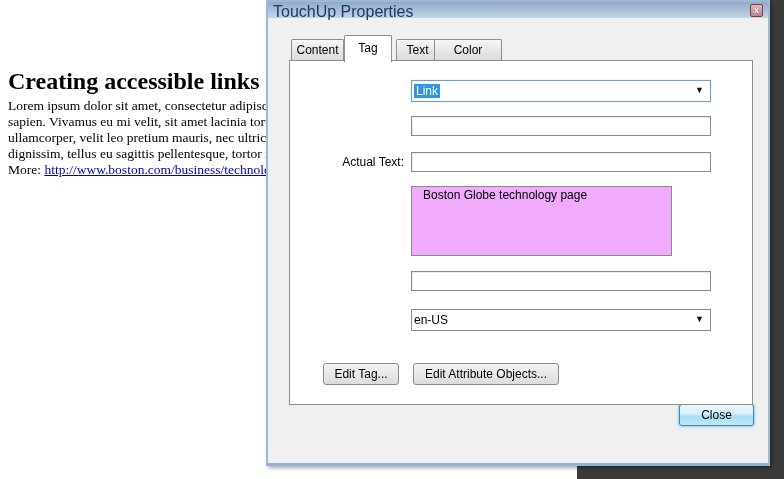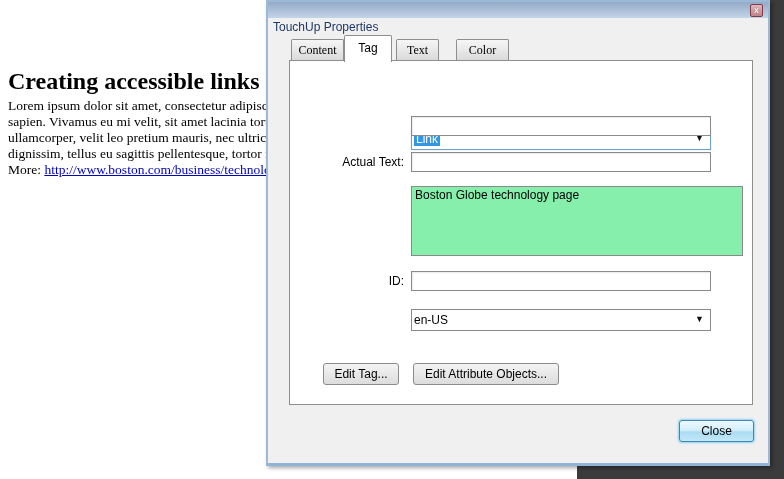--- a/index.html
+++ b/index.html
@@ -15,61 +15,61 @@
   .doc-more { position: absolute; left: 8px; top: 162px; font-family: "Liberation Serif", serif;
               font-size: 13.5px; color: #000; white-space: nowrap; }
   .doc-link { color: #0000c0; text-decoration: underline; cursor: pointer; }
 
   
   .dialog { position: absolute; left: 266px; top: 0; width: 504px; height: 466px;
             border: 2px solid #9db9d8; border-bottom: 3px solid #8fb4da; background: #f0f0f0;
             box-shadow: 2px 2px 4px rgba(0,0,0,0.35); }
   .titlebar { position: relative; height: 16px;
               background: linear-gradient(#8fa4c0 0%, #93a9c6 0%, #c3d5e8 100%); }
-  .titlebar-text { position: absolute; left: 5px; top: 18px; font-size: 12px; color: #1f3864; }
+  .titlebar-text { position: absolute; left: 5px; top: 1px; font-size: 16px; color: #1f3864; }
   .close-box { position: absolute; right: 5px; top: 2px; width: 13px; height: 13px;
                background: linear-gradient(#e3b6bd, #c2848f); border: 1px solid #7c3b45;
                border-radius: 2px; color: #ffffff; font-size: 9px; font-weight: bold;
                line-height: 11px; text-align: center; cursor: pointer;
                text-shadow: 0 0 1px #5e2730; }
 
   
   .tab { position: absolute; font-size: 12px; color: #000; text-align: center;
          border: 1px solid #8e8e8e; border-bottom: none; border-radius: 2px 2px 0 0;
          background: linear-gradient(#f6f6f6, #d9d9d9); line-height: 20px; cursor: pointer; }
-  .tab.inactive { top: 37px; height: 22px; z-index: 1; font-family: Liberation Serif, serif; }
+  .tab.inactive { top: 37px; height: 22px; z-index: 1; }
   .tab.active { top: 33px; height: 27px; background: #ffffff; z-index: 3;
                 line-height: 24px; }
 
   
   .panel { position: absolute; left: 21px; top: 58px; width: 464px; height: 345px;
            background: #ffffff; border: 1px solid #8e8e8e; z-index: 2; }
   .field-label { position: absolute; left: 0; width: 114px; text-align: right;
                  font-size: 12px; color: #000; }
   .text-input { position: absolute; left: 121px; width: 300px; height: 20px;
                 border: 1px solid #8a8a8a; background: #ffffff; font-size: 12px;
                 font-family: "Liberation Sans", sans-serif; padding: 0 3px;
                 box-shadow: inset 1px 1px 1px rgba(0,0,0,0.08); }
   .combo { position: absolute; left: 121px; width: 300px; height: 22px; background: #ffffff;
            border: 1px solid #8a8a8a; cursor: pointer; }
-  .combo.focused { border: 1px solid #6da2ca; box-shadow: 0 0 1px #a9cfec; margin-top: 48px; }
+  .combo.focused { border: 1px solid #6da2ca; box-shadow: 0 0 1px #a9cfec; }
   .combo-value { position: absolute; left: 2px; top: 3px; font-size: 12px; color: #000; }
   .combo-value.selected { background: #3296e4; color: #ffffff; padding: 0 2px; }
   .combo-arrow { position: absolute; right: 6px; top: 4px; font-size: 9px; color: #111; }
-  .alt-textarea { position: absolute; left: 121px; top: 125px; width: 332px; height: 70px;
-                  border: 1px solid #8a8a8a; background: #86efac; resize: none;
-                  font-family: "Liberation Sans", sans-serif; font-size: 12px; padding: 1px 3px;
+  .alt-textarea { position: absolute; left: 121px; top: 125px; width: 261px; height: 70px;
+                  border: 1px solid #8a8a8a; background: #f0abfc; resize: none;
+                  font-family: "Liberation Sans", sans-serif; font-size: 12px; padding: 1px 11px;
                   overflow: hidden; }
   .win-btn { position: absolute; height: 22px; font-size: 12px; color: #000;
              font-family: "Liberation Sans", sans-serif;
              background: linear-gradient(#f4f4f4, #dcdcdc); border: 1px solid #8a8a8a;
              border-radius: 3px; cursor: pointer; }
 
   
-  .close-btn { position: absolute; left: 411px; top: 418px; width: 75px; height: 22px;
+  .close-btn { position: absolute; left: 411px; top: 402px; width: 75px; height: 22px;
                font-size: 12px; color: #000; font-family: "Liberation Sans", sans-serif;
                background: linear-gradient(#edf9fe 0%, #d5effb 45%, #aadcf2 55%, #c4e8f7 100%);
                border: 1px solid #3e87b8; border-radius: 3px; cursor: pointer;
                box-shadow: 0 0 2px 1px #8fd0ef; }
 </style>
 </head>
 <body>
 
 <div class="doc-page">
   <div class="doc-heading">Creating accessible links</div>
@@ -82,37 +82,36 @@
 
 <div class="dialog">
   <div class="titlebar">
     <span class="titlebar-text">TouchUp Properties</span>
     <span class="close-box">x</span>
   </div>
 
   <div class="tab inactive" style="left:23px;width:53px">Content</div>
   <div class="tab active" style="left:76px;width:48px">Tag</div>
   <div class="tab inactive" style="left:128px;width:43px">Text</div>
-  <div class="tab inactive" style="left:188px;width:53px">Color</div>
+  <div class="tab inactive" style="left:166px;width:68px">Color</div>
 
   <div class="panel">
 
     <div class="combo focused" style="top:19px">
       <span class="combo-value selected">Link</span>
       <span class="combo-arrow">▼</span>
     </div>
 
     <input class="text-input" style="top: 55px;" type="text" value="">
 
     <div class="field-label" style="top:94px">Actual Text:</div>
     <input class="text-input" style="top: 91px;" type="text" value="">
 
     <textarea class="alt-textarea" style="">Boston Globe technology page</textarea>
 
-    <div class="field-label" style="top:213px">ID:</div>
     <input class="text-input" style="top: 210px;" type="text" value="">
 
     <div class="combo" style="top:248px">
       <span class="combo-value">en-US</span>
       <span class="combo-arrow">▼</span>
     </div>
 
     <button class="win-btn" style="left:33px;top:302px;width:76px">Edit Tag...</button>
     <button class="win-btn" style="left:123px;top:302px;width:146px">Edit Attribute Objects...</button>
   </div>

